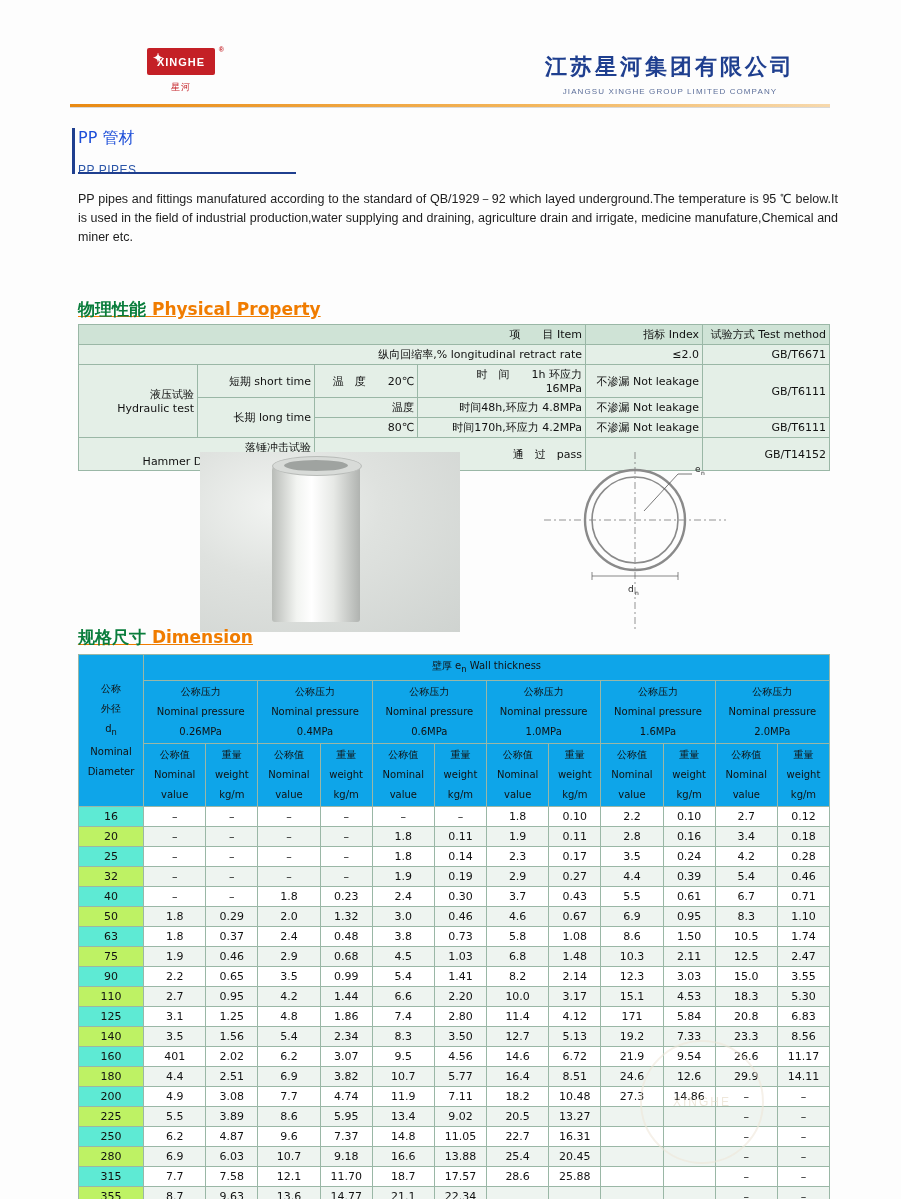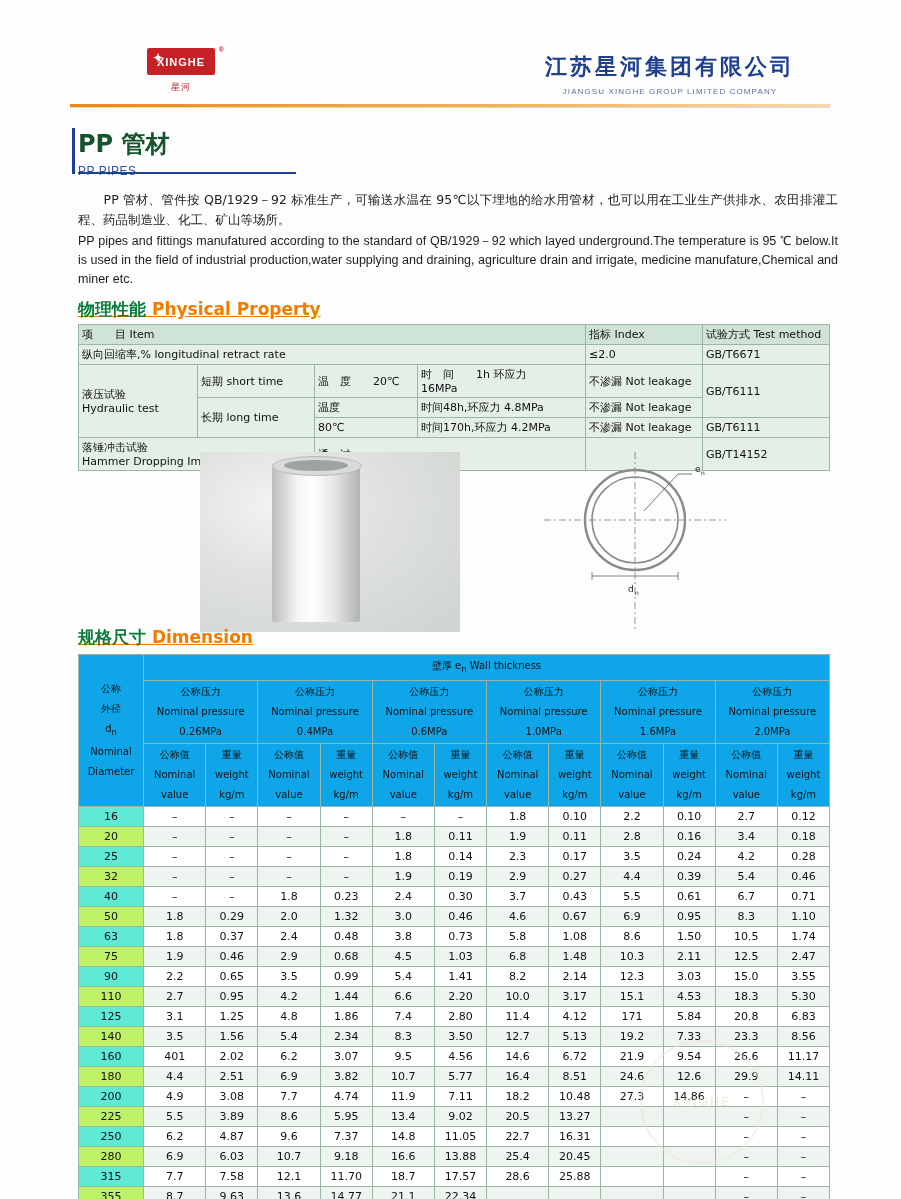--- a/index.html
+++ b/index.html
@@ -59,24 +59,24 @@
 
   
   .sec-title{
     position:absolute;
   }
   .pp-title{
     left:78px;top:128px;
   }
   .pp-cn{
     font-family:"DejaVu Sans", sans-serif;
-    font-size:24px;font-weight:bold;color:#14532d;
+    font-size:16px;font-weight:normal;color:#1d4ed8;
   }
   .pp-en{
-    font-size:12px;color:#2a55a8;margin-top:4px;letter-spacing:0.5px;
+    font-size:12px;color:#2a55a8;margin-top:14px;letter-spacing:0.5px;
   }
   .pp-underline{
     position:absolute;left:78px;top:172px;width:218px;height:2px;background:#1f3f8f;
   }
   .pp-leftbar{
     position:absolute;left:72px;top:128px;width:3px;height:46px;background:#1f3f8f;
   }
 
   .body-text{
     position:absolute;left:78px;top:190px;width:760px;
@@ -97,21 +97,21 @@
 
   
   table{border-collapse:collapse;}
   .phys{
     position:absolute;left:78px;top:324px;width:752px;
     font-size:11px;font-family:"DejaVu Sans", sans-serif;
   }
   .phys td{
     border:1px solid #9ab7a6;
     background:#e4efe7;
-    text-align:left;
+    text-align:right;
     padding:2px 3px;
     color:#111;
     margin-top:6px;
   }
   .phys td.hd{background:#cfe3d6;font-weight:normal;}
 
   
   .pipe-img{
     position:absolute;left:200px;top:452px;width:260px;height:180px;
     background:radial-gradient(ellipse at 30% 30%, #f2f4f2 0%, #dfe2df 40%, #cfd3d0 100%);
@@ -183,21 +183,20 @@
   </div>
 
   <div class="pp-leftbar"></div>
   <div class="sec-title pp-title">
     <div class="pp-cn">PP 管材</div>
     <div class="pp-en">PP PIPES</div>
   </div>
   <div class="pp-underline"></div>
 
   <div class="body-text">
-    <p>　　PP 管材、管件按 QB/1929－92 标准生产，可输送水温在 95℃以下埋地的给水用管材，也可以用在工业生产供排水、农田排灌工程、药品制造业、化工、矿山等场所。</p>
     <p class="en">PP pipes and fittings manufatured according to the standard of QB/1929－92 which layed underground.The temperature is 95 ℃ below.It is used in the field of industrial production,water supplying and draining, agriculture drain and irrigate, medicine manufature,Chemical and miner etc.</p>
   </div>
 
   <div class="green-title gt-phys">
     <span class="cn">物理性能</span>
     <span>Physical Property</span>
   </div>
 
   <table class="phys">
     <tbody>

